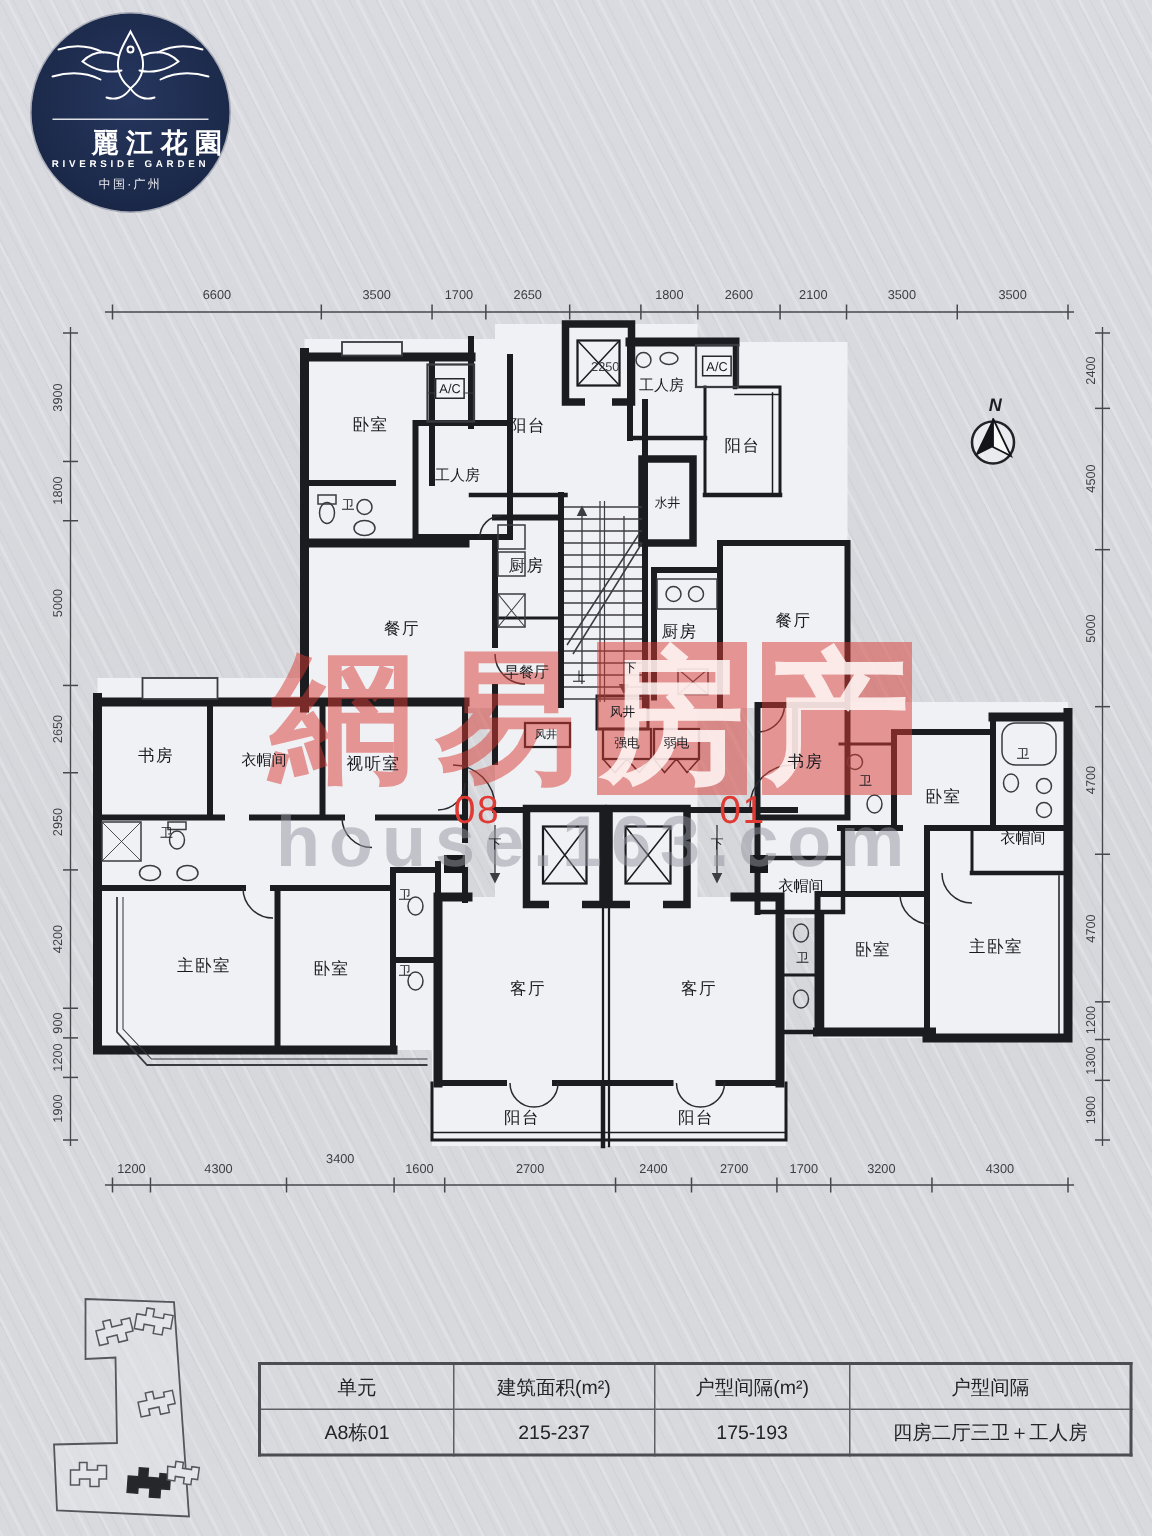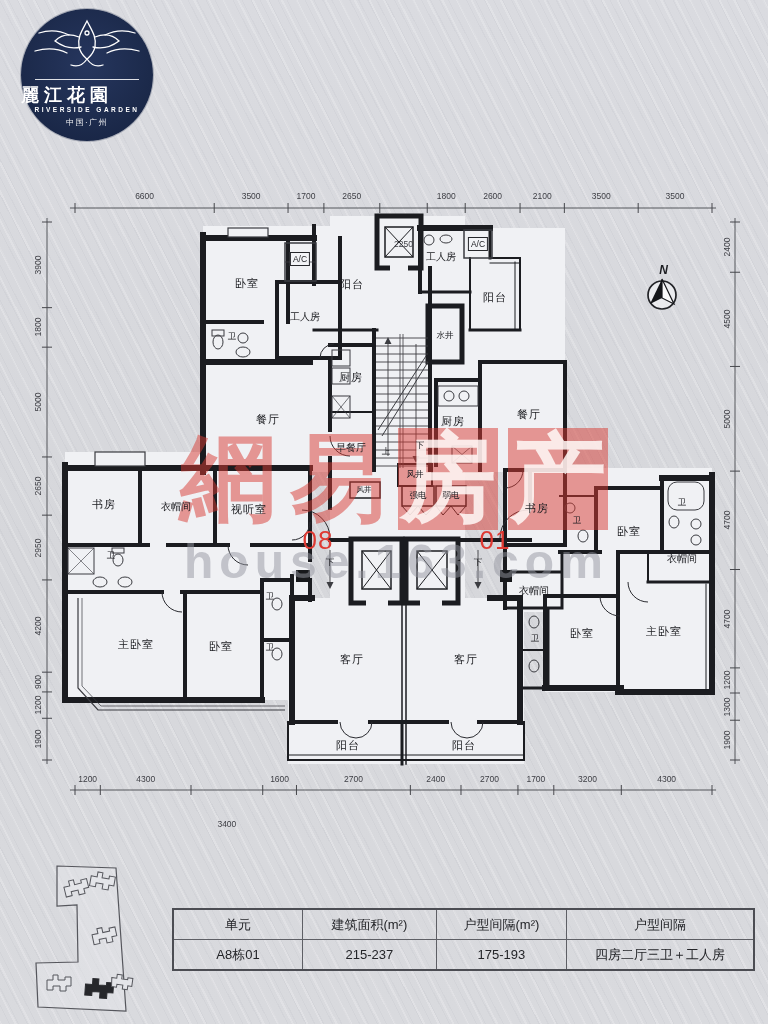--- a/index.html
+++ b/index.html
@@ -33,21 +33,21 @@
     font-size:96px;font-weight:bold;font-family:"Liberation Serif",serif;}
   .wm-char.outline{color:rgba(216,57,50,.50);}
   .wm-char.block{background:rgba(216,57,50,.50);color:rgba(255,249,247,.85);}
   .wm-url{position:absolute;left:184px;top:534px;font-size:48px;font-weight:bold;
     letter-spacing:6px;color:rgba(148,150,159,.50);}
   
   .logo{position:absolute;left:21px;top:9px;width:132px;height:132px;border-radius:50%;
     background:radial-gradient(circle at 50% 42%, #26365e 0%, #1c2a4b 62%, #152140 100%);
     z-index:5;box-shadow:0 0 0 1px rgba(20,30,60,.25);}
   .logo-line{position:absolute;left:14px;top:70px;width:104px;height:1px;background:rgba(255,255,255,.85);}
-  .logo-cn{position:absolute;left:0;top:74px;width:100%;text-align:left;color:#fff;
+  .logo-cn{position:absolute;left:0;top:74px;width:100%;text-align:right;color:#fff;
     font-family:"Liberation Serif",serif;font-size:18px;letter-spacing:5px;font-weight:bold;}
   .logo-en{position:absolute;left:0;top:97px;width:100%;text-align:center;color:#fff;
     font-size:6.5px;letter-spacing:2.5px;font-weight:bold;}
   .logo-sub{position:absolute;left:0;top:108px;width:100%;text-align:center;color:rgba(255,255,255,.92);
     font-size:8px;letter-spacing:1.5px;}
   
   .spec{position:absolute;left:172px;top:908px;width:583px;z-index:5;border-collapse:collapse;
     font-size:13px;color:#232428;}
   .spec td,.spec th{border:1px solid #5e5f65;text-align:center;padding:0;height:29px;font-weight:normal;}
   .spec th{font-weight:400;}
@@ -304,21 +304,21 @@
       <span class="dim" style="left: 305.965px; top: 196px;">1700</span>
       <span class="dim" style="left: 351.842px; top: 196px;">2650</span>
       <span class="dim" style="left: 403.519px; top: 196px; margin-top: 48px;">2250</span>
       <span class="dim" style="left: 446.232px; top: 196px;">1800</span>
       <span class="dim" style="left: 492.636px; top: 196px;">2600</span>
       <span class="dim" style="left: 542.204px; top: 196px;">2100</span>
       <span class="dim" style="left: 601.263px; top: 196px;">3500</span>
       <span class="dim" style="left: 675.088px; top: 196px;">3500</span>
       <span class="dim" style="left: 87.6556px; top: 779px;">1200</span>
       <span class="dim" style="left: 145.661px; top: 779px;">4300</span>
-      <span class="dim" style="left: 226.868px; top: 824px;">3400</span>
+      <span class="dim" style="left: 226.868px; top: 772px;">3400</span>
       <span class="dim" style="left: 279.599px; top: 779px;">1600</span>
       <span class="dim" style="left: 353.424px; top: 779px;">2700</span>
       <span class="dim" style="left: 435.685px; top: 779px;">2400</span>
       <span class="dim" style="left: 489.472px; top: 779px;">2700</span>
       <span class="dim" style="left: 535.876px; top: 779px;">1700</span>
       <span class="dim" style="left: 587.553px; top: 779px;">3200</span>
       <span class="dim" style="left: 666.651px; top: 779px;">4300</span>
       <span class="dim vert" style="left: 38px; top: 264.82px;">3900</span>
       <span class="dim vert" style="left: 38px; top: 327.404px;">1800</span>
       <span class="dim vert" style="left: 38px; top: 402.065px;">5000</span>

